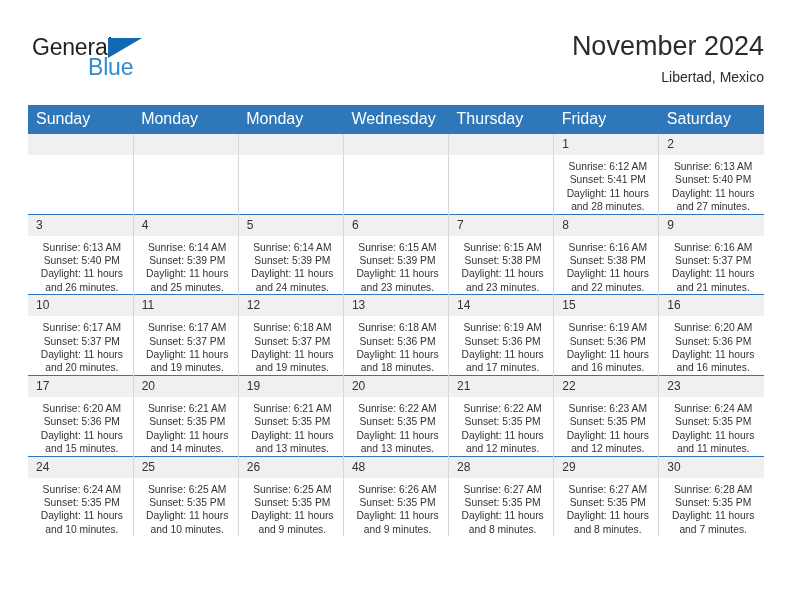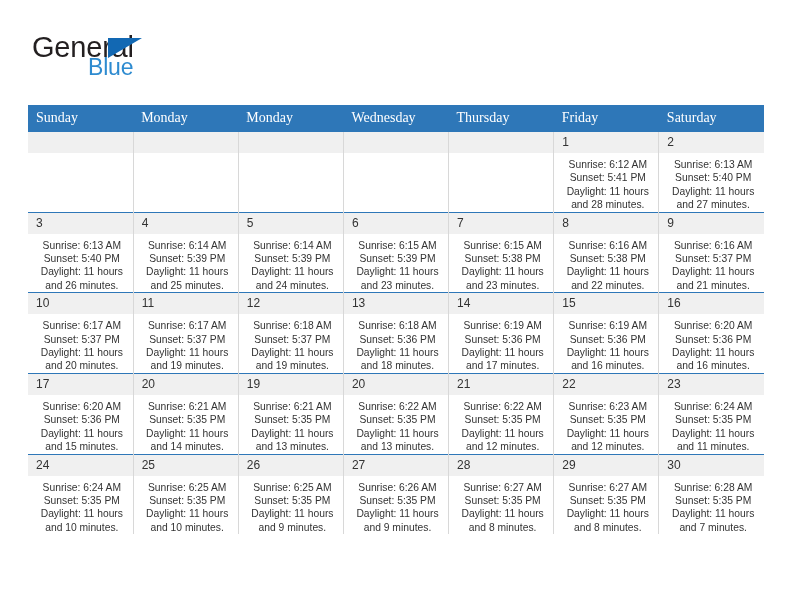--- a/index.html
+++ b/index.html
@@ -33,21 +33,21 @@
     position: absolute;
     left: 4px;
     top: 4px;
     width: 130px;
     height: 52px;
   }
   .logo-general {
     position: absolute;
     left: 0px;
     top: 0px;
-    font-size: 29px;
+    font-size: 23px;
     line-height: 26px;
     color: #231f20;
     letter-spacing: -0.2px;
     font-family: "Liberation Sans", sans-serif;
   }
   .logo-triangle {
     position: absolute;
     left: 76px;
     top: 4px;
     width: 0;
@@ -91,27 +91,26 @@
     position: absolute;
     left: 28px;
     top: 105px;
     width: 736px;
     border-collapse: collapse;
     table-layout: fixed;
   }
   .calendar th {
     background: #2e77b8;
     color: #ffffff;
-    font-size: 14px;
+    font-size: 16px;
     font-weight: normal;
     text-align: left;
     padding: 5px 0 6px 8px;
     height: 11px;
     border: none;
-    font-family: Liberation Serif, serif;
   }
   .calendar td {
     width: 105.14px;
     height: 78px;
     vertical-align: top;
     padding: 0;
     background: #ffffff;
     border-top: 1px solid #2e77b8;
     border-right: 1px solid #d8d8d8;
   }
@@ -150,20 +149,24 @@
 </head>
 <body>
 
 <div class="page">
 
   <div class="header">
     <div class="logo">
       <span class="logo-general">General</span>
       <span class="logo-triangle"></span>
       <span class="logo-blue">Blue</span>
+    </div>
+    <div class="title-block">
+      <div class="month-title">November 2024</div>
+      <div class="location">Libertad, Mexico</div>
     </div>
   </div>
 
   <table class="calendar">
     <thead>
       <tr>
         <th>Sunday</th>
         <th>Monday</th>
         <th>Monday</th>
         <th>Wednesday</th>
@@ -399,21 +402,21 @@
           </td>
           <td class="day-cell">
             <span class="daynum">26</span>
             <div class="details">
               <div>Sunrise: 6:25 AM</div>
               <div>Sunset: 5:35 PM</div>
               <div class="daylight">Daylight: 11 hours and 9 minutes.</div>
             </div>
           </td>
           <td class="day-cell">
-            <span class="daynum">27</span>
+            <span class="daynum">48</span>
             <div class="details">
               <div>Sunrise: 6:26 AM</div>
               <div>Sunset: 5:35 PM</div>
               <div class="daylight">Daylight: 11 hours and 9 minutes.</div>
             </div>
           </td>
           <td class="day-cell">
             <span class="daynum">28</span>
             <div class="details">
               <div>Sunrise: 6:27 AM</div>

